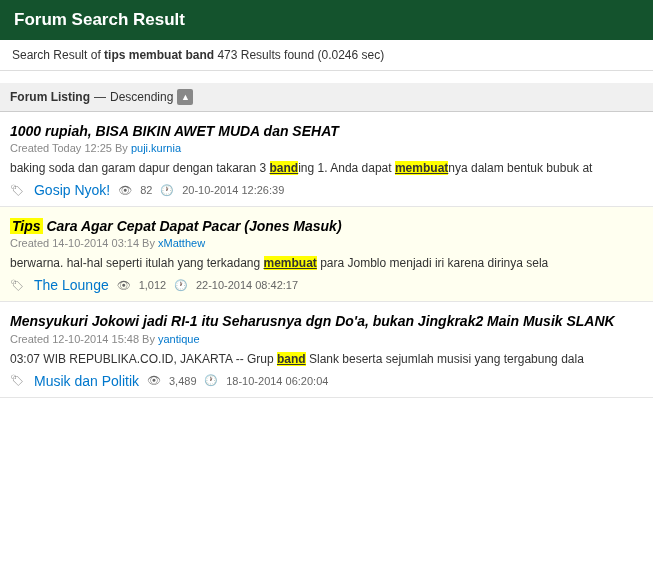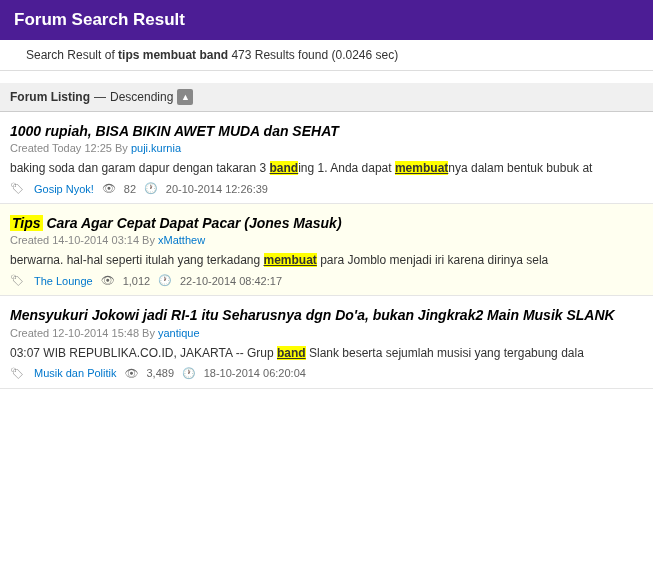--- a/index.html
+++ b/index.html
@@ -4,29 +4,29 @@
   <style>
     * { margin: 0; padding: 0; box-sizing: border-box; }
     body {
       font-family: Arial, sans-serif;
       font-size: 13px;
       background: #fff;
       width: 653px;
     }
 
     .header {
-      background: #4c1d95;
+      background: #14532d;
       color: #fff;
       padding: 10px 14px;
       font-size: 17px;
       font-weight: bold;
     }
 
     .search-info {
-      padding: 8px 26px;
+      padding: 8px 12px;
       font-size: 12px;
       color: #333;
       border-bottom: 1px solid #ddd;
     }
 
     .forum-listing-bar {
       background: #f0f0f0;
       padding: 6px 10px;
       font-size: 12px;
       color: #333;
@@ -102,21 +102,21 @@
       font-size: 11px;
       color: #666;
       display: flex;
       align-items: center;
       gap: 8px;
     }
 
     .tag-link {
       color: #0077cc;
       text-decoration: none;
-      font-size: 11px;
+      font-size: 14px;
     }
 
     .tag-icon {
       color: #888;
       margin-right: 2px;
     }
   </style>
 </head>
 <body>
 

